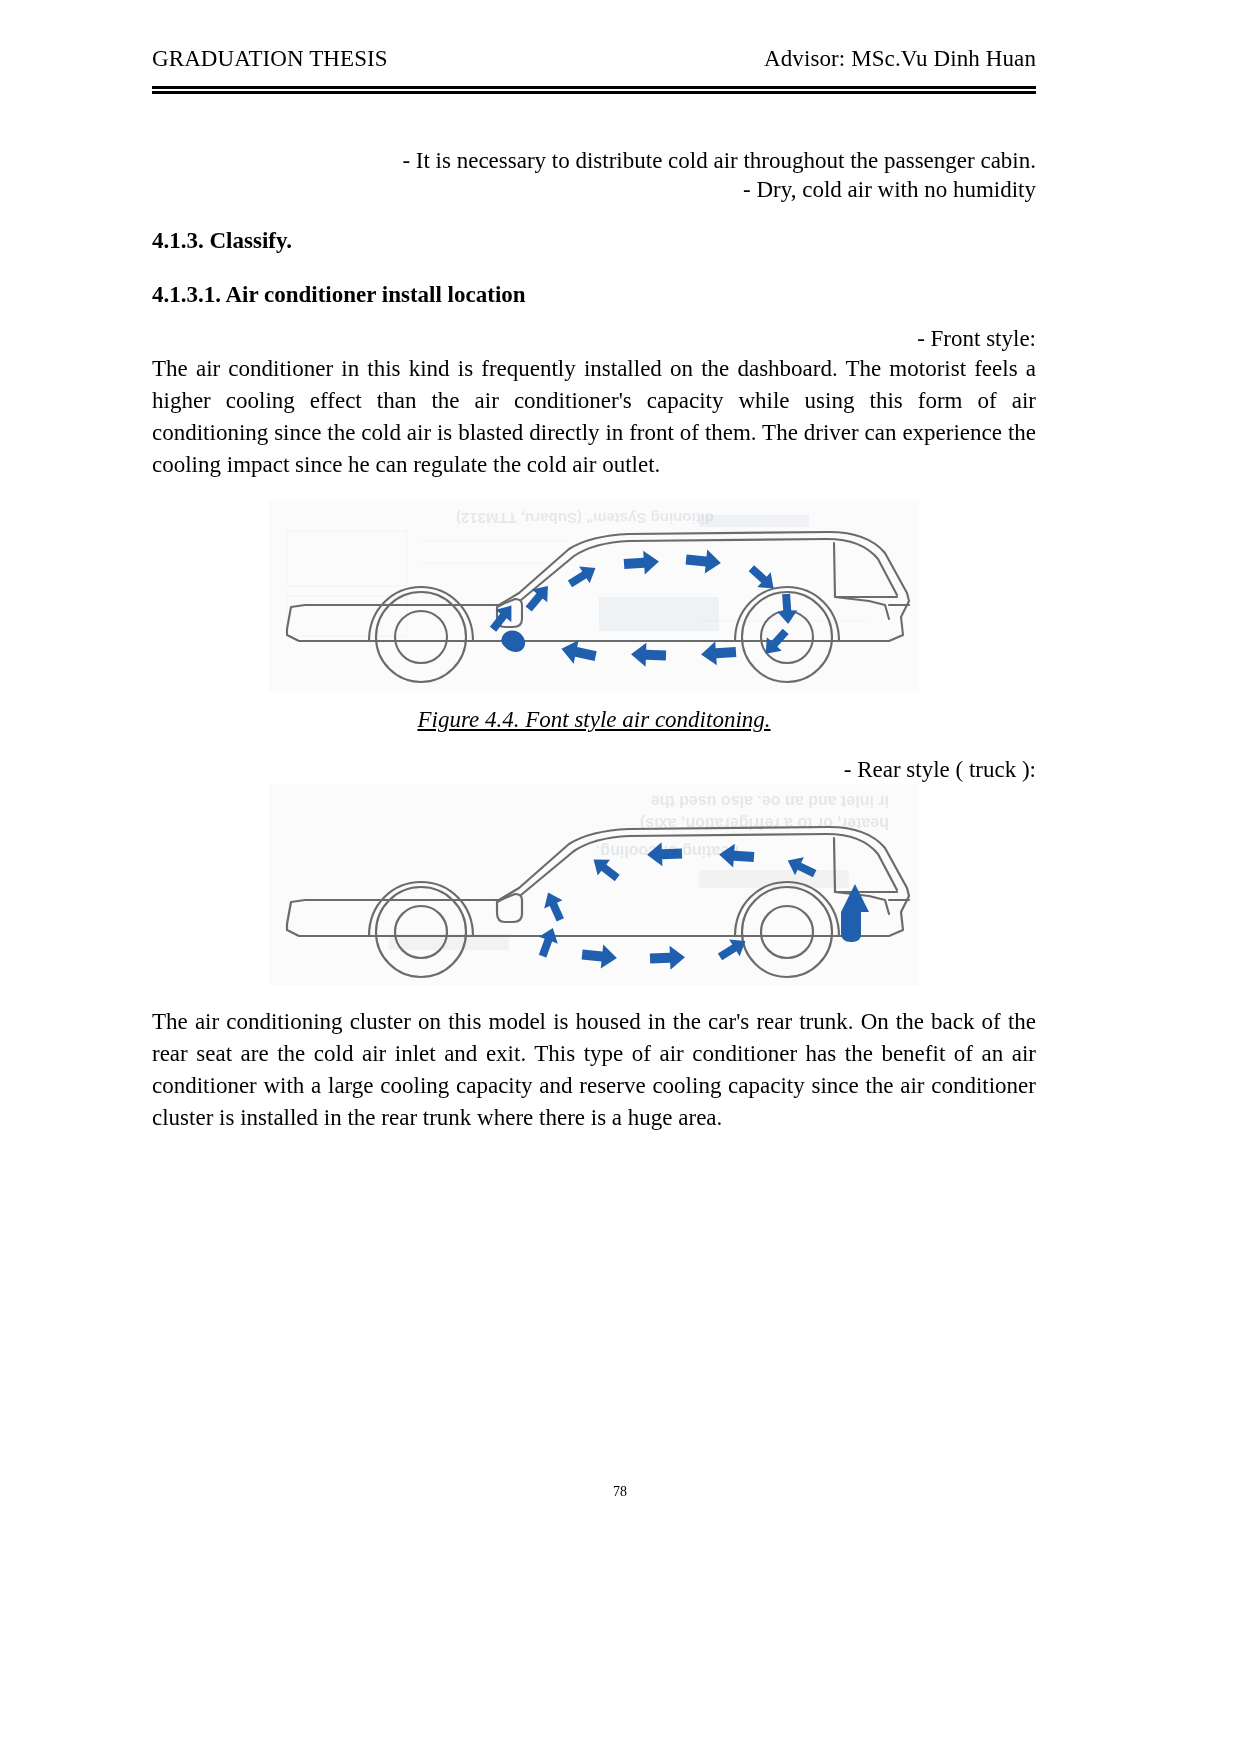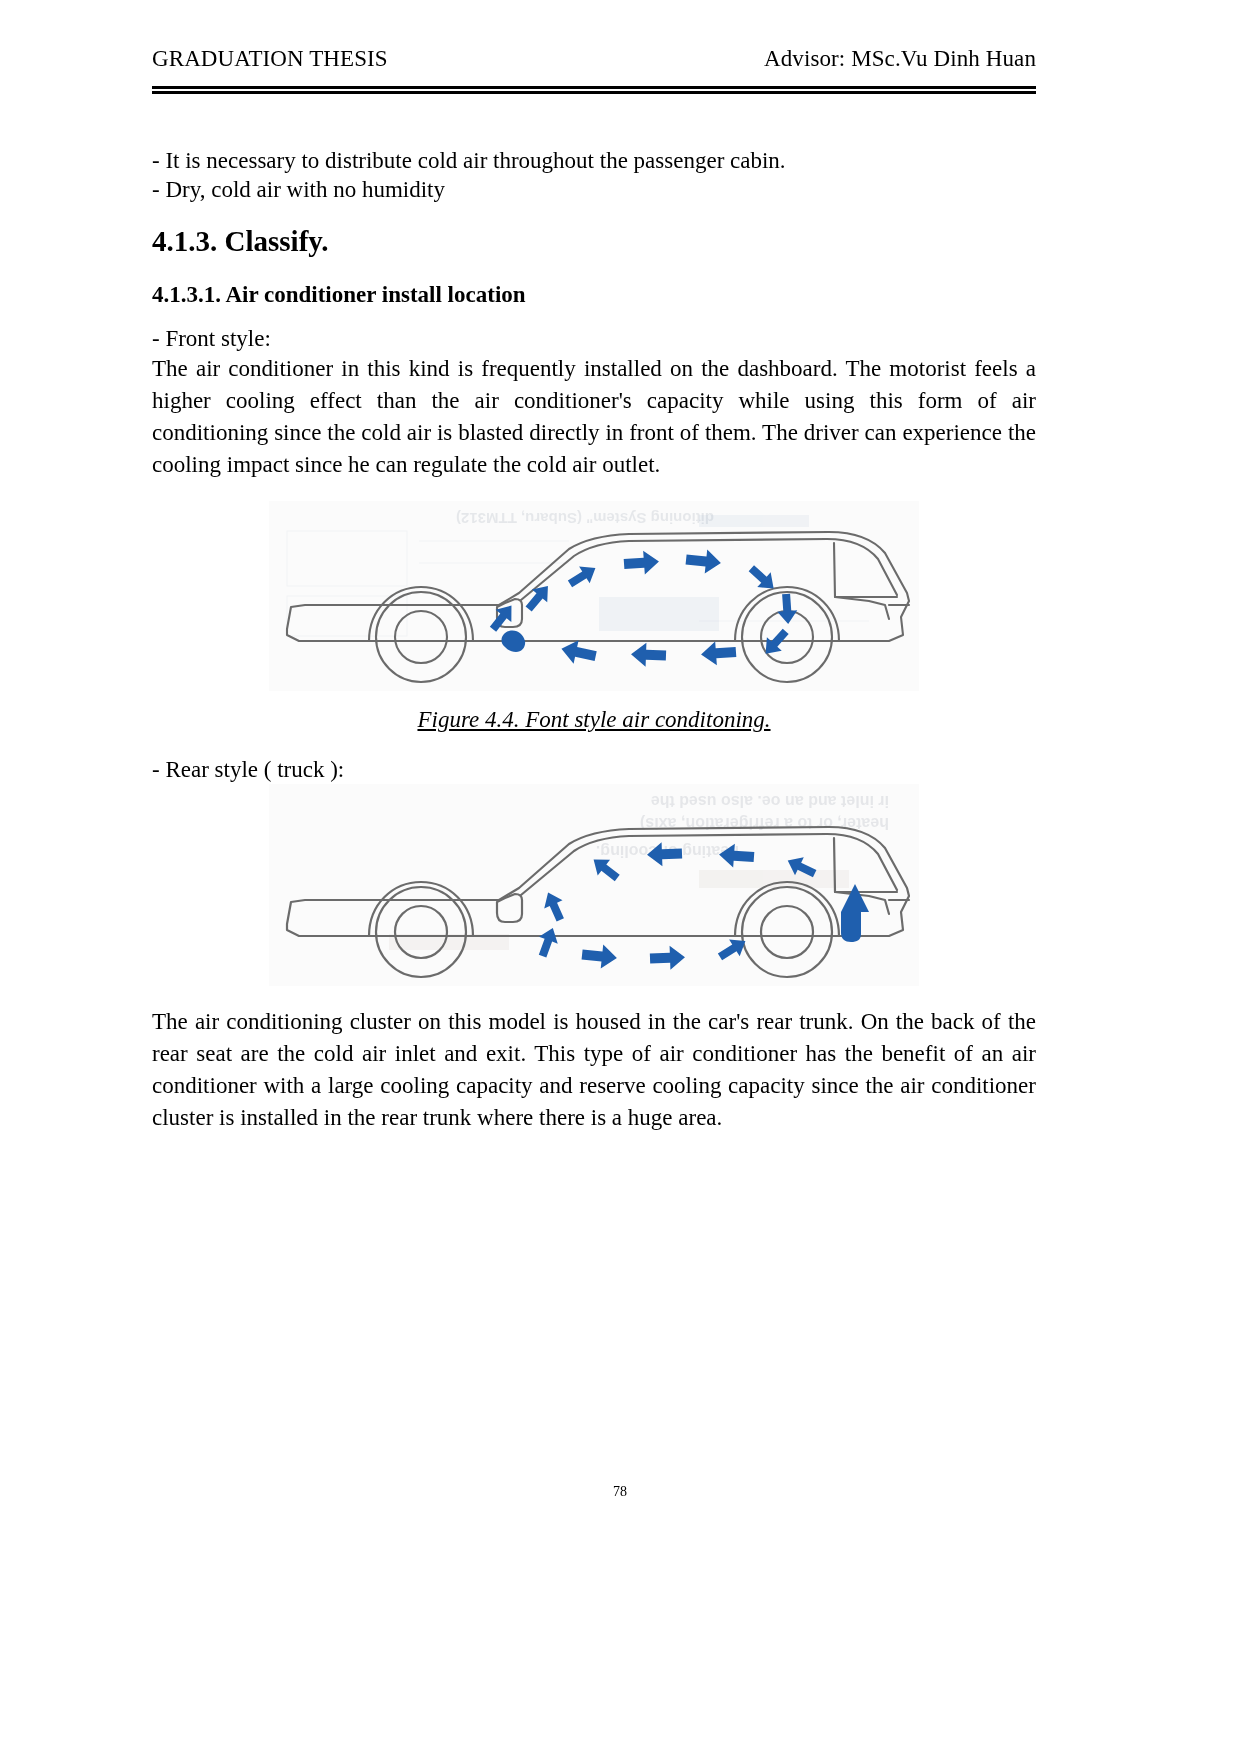--- a/index.html
+++ b/index.html
@@ -61,33 +61,33 @@
   .content {
     position: absolute;
     left: 152px;
     top: 146px;
     width: 884px;
   }
 
   .body-line {
     font-size: 23px;
     line-height: 29px;
-    text-align: left;
+    text-align: right;
   }
   .para {
     font-size: 23px;
     line-height: 32px;
     text-align: justify;
     text-justify: inter-word;
     margin: 0;
   }
   .para.lead { margin-top: 0px; }
 
   h3.sec {
-    font-size: 29px;
+    font-size: 23px;
     font-weight: bold;
     margin: 22px 0 0 0;
     line-height: 30px;
   }
   h4.subsec {
     font-size: 23px;
     font-weight: bold;
     margin: 24px 0 0 0;
     line-height: 30px;
   }

